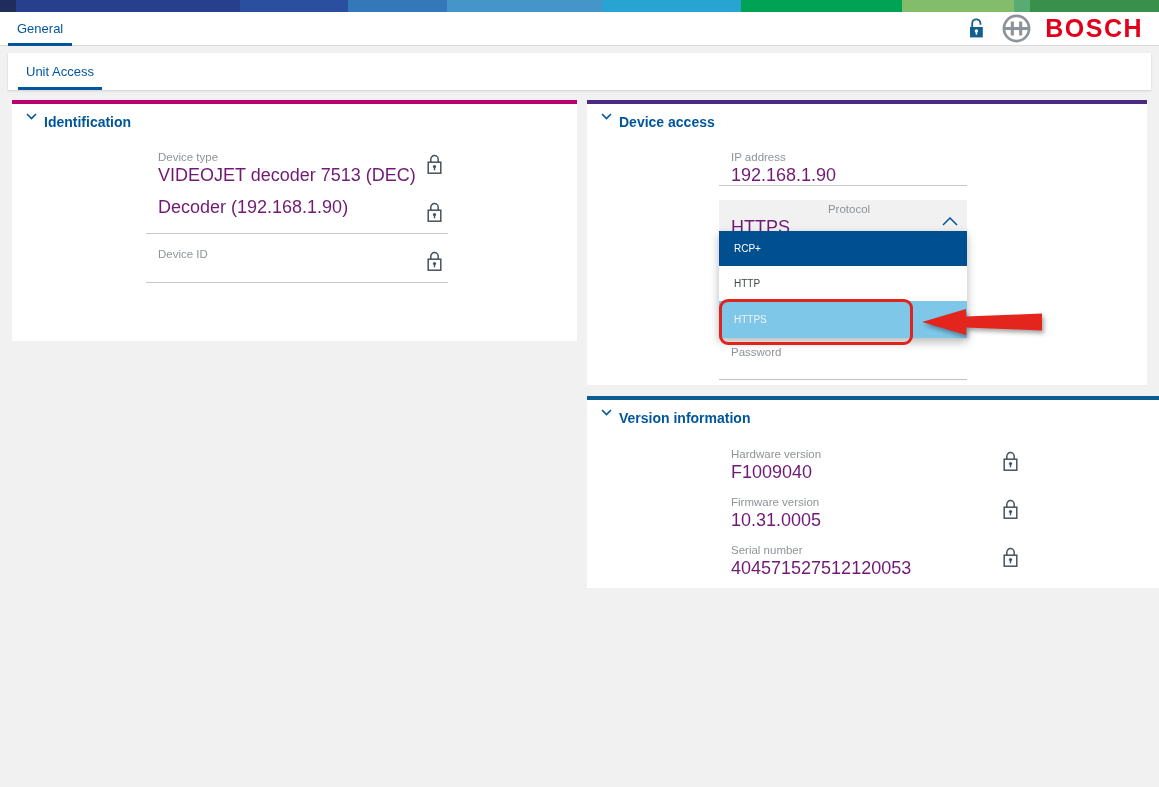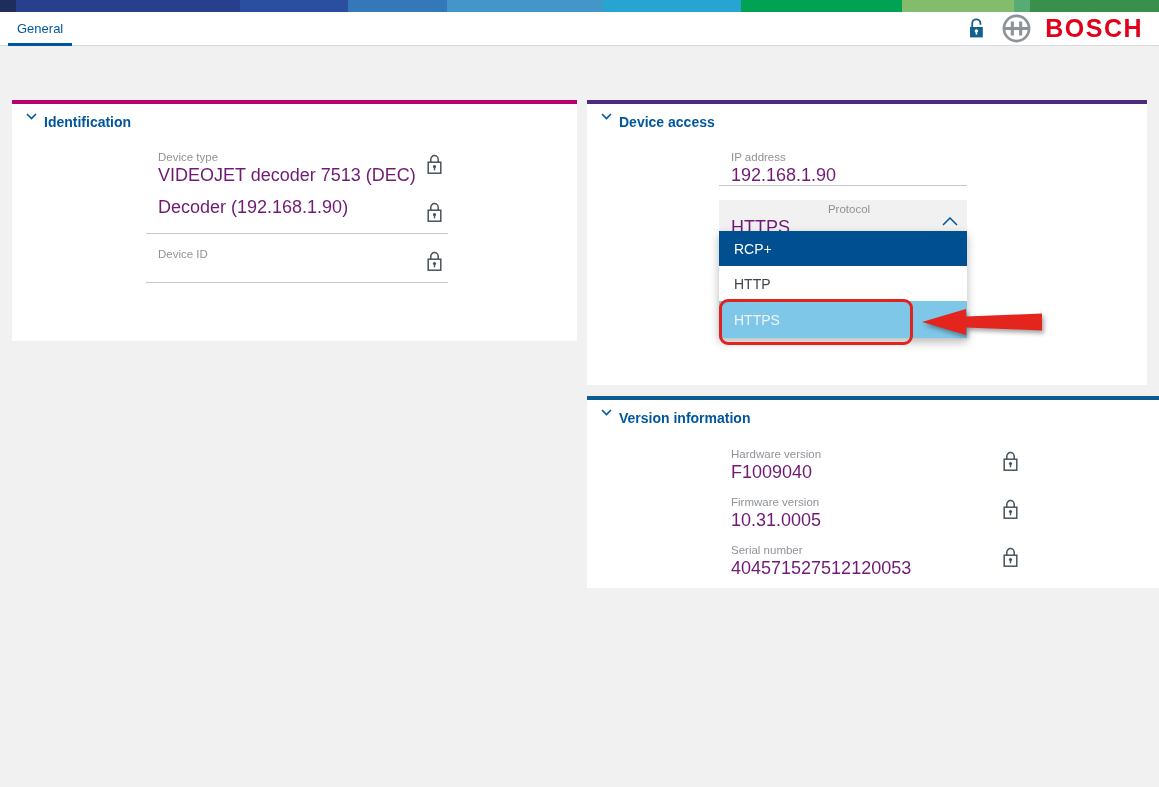--- a/index.html
+++ b/index.html
@@ -39,21 +39,21 @@
   .flabel{font-size:11.5px;color:#8e9398;line-height:13px;padding-left:12px;white-space:nowrap;}
   .fvalue{font-size:18px;color:#701a75;line-height:17px;margin-top:3px;padding-left:12px;white-space:nowrap;}
   .lock{position:absolute;right:5px;top:2px;}
   .lock-ver{right:0;}
 
   
   .select-box{position:relative;height:35px;background:#f1f1f1;cursor:pointer;}
   .select-box .flabel{padding-top:3px;text-align:center;}
   .select-chevron{position:absolute;right:9px;top:12px;}
   .droplist{position:absolute;left:0;top:80px;width:100%;z-index:5;background:#fff;box-shadow:0 4px 9px rgba(0,0,0,.28);}
-  .opt{height:35px;display:flex;align-items:center;padding-left:15px;font-size:14px;color:#3f464c;cursor:pointer;background:#fff;}
+  .opt{height:35px;display:flex;align-items:center;padding-left:15px;font-size:10px;color:#3f464c;cursor:pointer;background:#fff;}
   .opt.opt-selected{height:35px;color:#fff;}
   .opt.opt-hover{height:37px;color:#eef4f7;}
 
   .password-wrap{margin-top:111px;height:33px;border-bottom:1px solid #bfc1c3;position:relative;}
 
   
   .annotation-box{position:absolute;left:0;top:148px;width:188px;height:40px;border:3px solid #e0231c;border-radius:9px;z-index:7;pointer-events:none;}
   .annotation-arrow{position:absolute;left:203px;top:156px;z-index:7;pointer-events:none;}
 </style>
 </head>
@@ -81,20 +81,25 @@
           <circle cx="16" cy="16" r="13" fill="none" stroke="#8d9399" stroke-width="2.8"></circle>
           <rect x="3.4" y="14.4" width="25.2" height="3.2" fill="#8d9399"></rect>
           <rect x="10.1" y="8.8" width="3.2" height="14.4" fill="#8d9399"></rect>
           <rect x="18.7" y="8.8" width="3.2" height="14.4" fill="#8d9399"></rect>
         </svg>
       </span>
       <span class="wordmark" style="color: rgb(226, 0, 26); text-align: right;">BOSCH</span>
     </div>
   </header>
 
+  <nav class="subnav">
+    <div class="sub-tab active">
+      <span>Unit Access</span>
+    </div>
+  </nav>
 
   <section class="card card-ident" style="border-top-color: rgb(184, 0, 110);">
     <div class="card-head">
       <svg width="11" height="7" viewBox="0 0 11 7">
           <polyline points="1,1 5.5,5.5 10,1" fill="none" stroke="#00569d" stroke-width="1.6"></polyline>
         </svg>
       <h2>Identification</h2>
     </div>
     <div class="fields fields-ident">
 
@@ -163,20 +168,24 @@
             </svg>
         </span>
       </div>
 
       <div class="droplist">
         <div class="opt opt-selected" style="background: rgb(0, 79, 144);">RCP+</div>
         <div class="opt">HTTP</div>
         <div class="opt opt-hover" style="background: rgb(126, 199, 232);">HTTPS</div>
       </div>
 
+      <div class="password-wrap">
+        <div class="flabel">Password</div>
+        <div class="fvalue"></div>
+      </div>
 
       <div class="annotation-box"></div>
       <span class="annotation-arrow" style="line-height:0;">
         <svg width="120" height="30" viewBox="0 0 120 30" style="filter:drop-shadow(2px 3px 2px rgba(0,0,0,.35));">
           <polygon points="0,15 44,2 44,9.5 120,6.5 120,23.5 44,20.5 44,28" fill="#e3251d"></polygon>
         </svg>
       </span>
 
     </div>
   </section>

